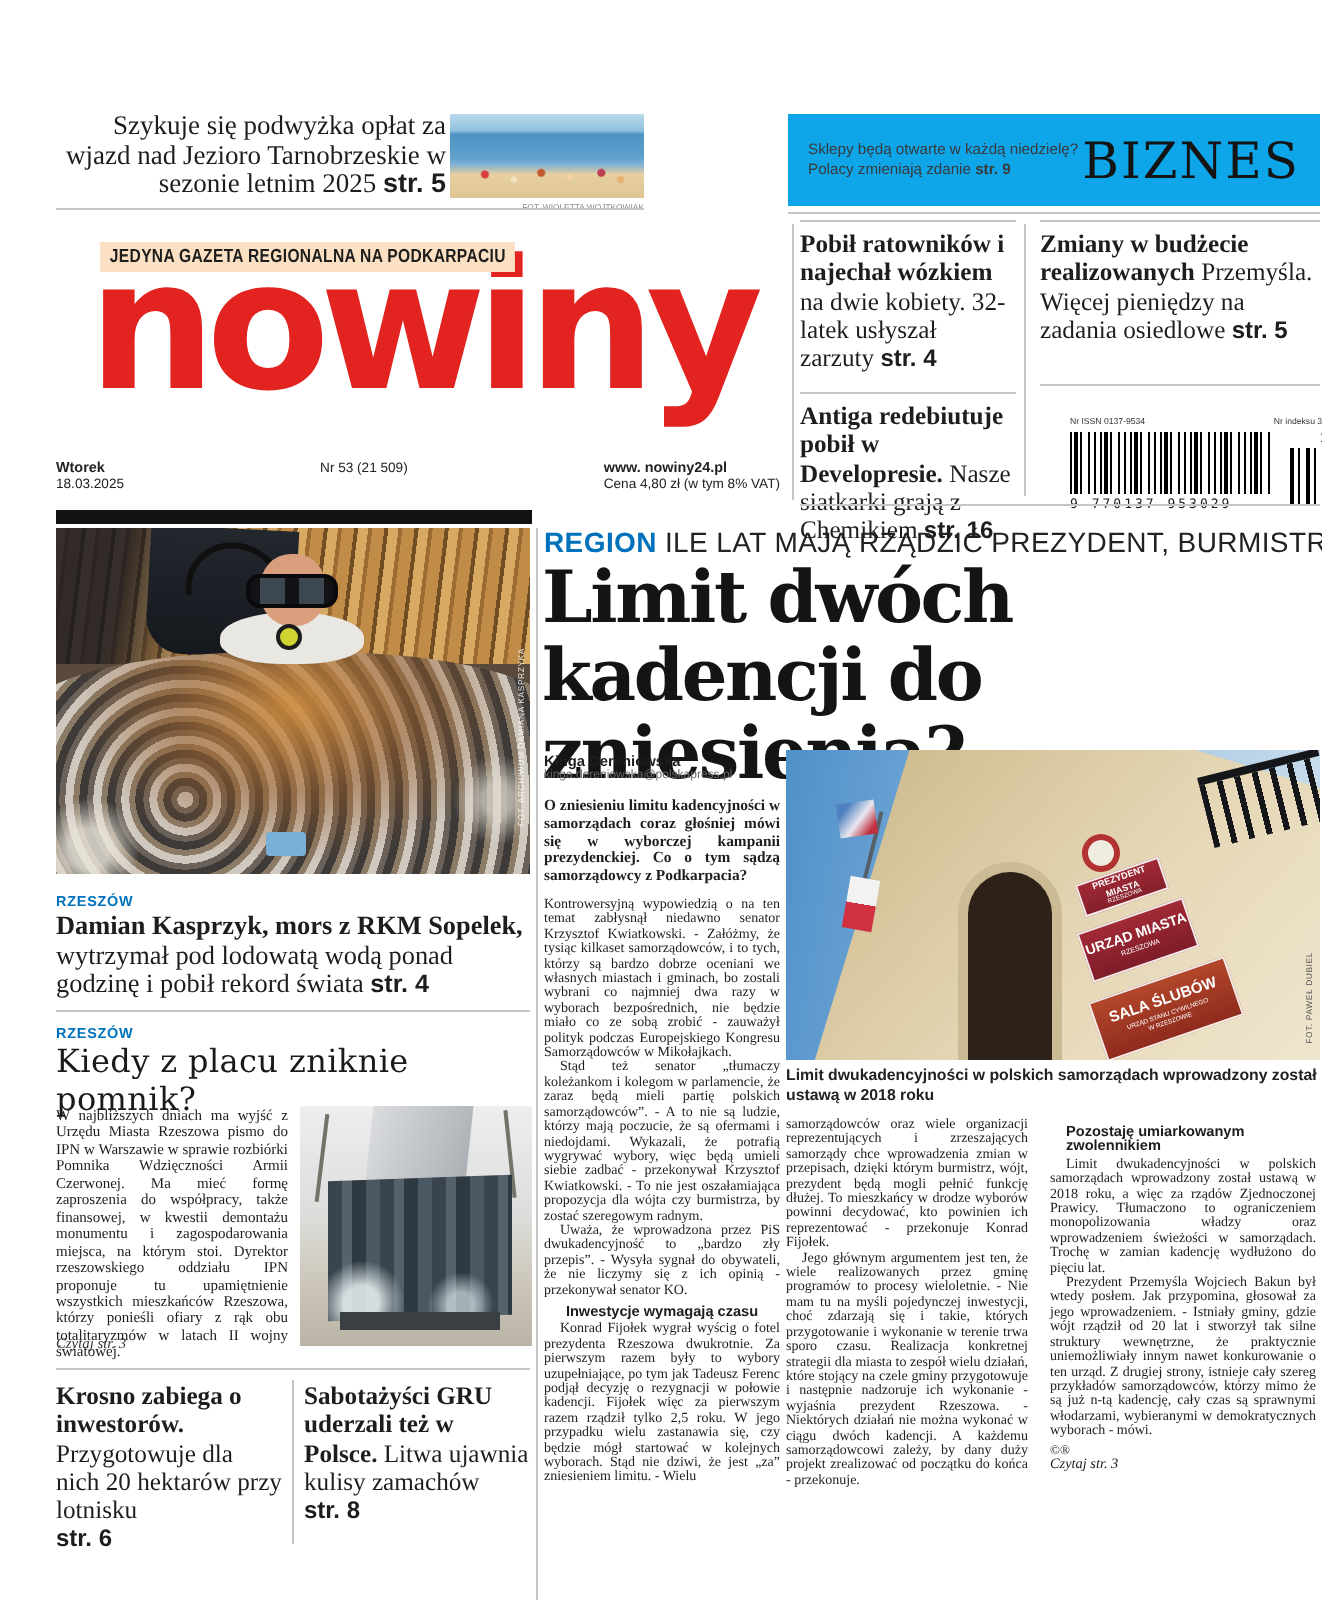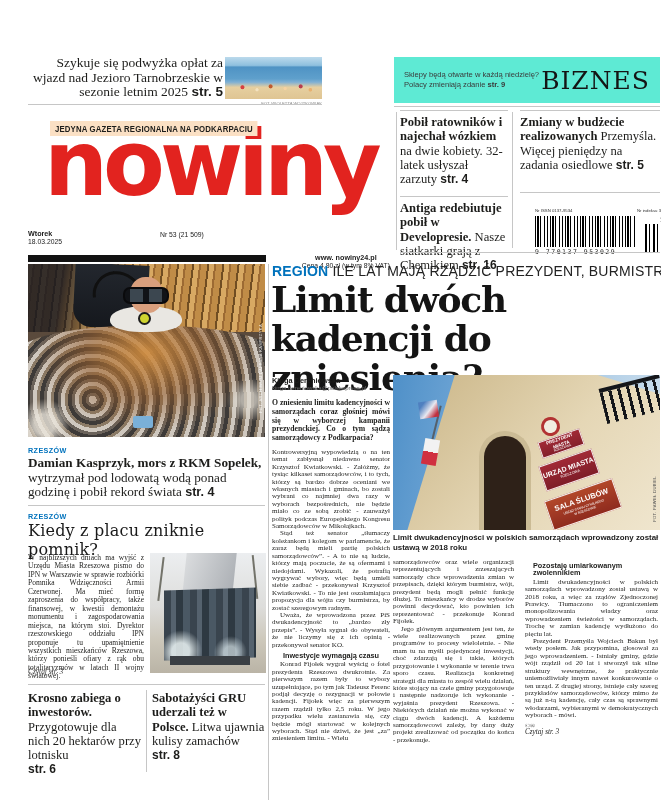--- a/index.html
+++ b/index.html
@@ -23,39 +23,39 @@
       radial-gradient(circle at 18% 72%, #d84040 1.6px, transparent 2.4px),
       radial-gradient(circle at 33% 78%, #f3e2c0 1.2px, transparent 2px),
       radial-gradient(circle at 47% 70%, #c05a2e 1.6px, transparent 2.4px),
       radial-gradient(circle at 62% 75%, #f6d2a2 1.2px, transparent 2px),
       radial-gradient(circle at 78% 70%, #b83d4e 1.6px, transparent 2.4px),
       radial-gradient(circle at 88% 78%, #e8b070 1.4px, transparent 2.2px),
       linear-gradient(180deg,#bcdaec 0%,#8fc0de 20%,#4f93c4 24%,#5fa0cc 52%,#7fb0d4 60%,#e6cfa0 72%,#dfc593 100%);
   }
   .beach-credit { left:225px; top:101px; width:97px; text-align:right;
     font-family:"Liberation Sans", sans-serif; font-size:4.2px; color:#8a8a8a; }
-  .biznes-box { left:394px; top:57px; width:266px; height:46px; background:#5eead4;
+  .biznes-box { left:394px; top:57px; width:266px; height:46px; background:#0ea5e9;
     display:flex; align-items:center; justify-content:space-between; padding:4px 10px; }
   .biznes-text { width:138px; font-family:"Liberation Sans", sans-serif;
     font-size:7.6px; line-height:9.6px; color:#3a3a3a; }
   .biznes-logo { font-family:"DejaVu Serif", serif; font-size:25px; letter-spacing:1px; color:#141414; }
 
   
   .tagline { left:50px; top:121px; background:#fbe0c4; padding:2px 6px;
     font-family:"Liberation Sans", sans-serif; font-weight:800; font-size:9.5px;
     letter-spacing:.2px; white-space:nowrap; transform:scaleX(.82); transform-origin:left top; }
   .logo { left:44px; top:116px; width:330px; font-family:"DejaVu Sans", sans-serif;
     font-weight:800; font-size:90px; line-height:96px; letter-spacing:-5px; color:#e2231f; }
   .logo-sub { left:72px; top:198px; font-family:"DejaVu Sans", sans-serif;
     font-size:18px; letter-spacing:9px; color:#9a9a9a; }
   .info-row { left:28px; top:230px; width:362px; display:flex; justify-content:space-between;
     font-family:"Liberation Sans", sans-serif; font-size:6.8px; line-height:8.2px; color:#222; }
   .info-day b, .info-site b { font-size:7.2px; }
   .info-issue { padding-top:1px; }
-  .info-site { text-align:center;margin-top:24px; }
+  .info-site { text-align:left; }
   .black-bar { left:28px; top:255px; width:238px; height:7px; background:#121212; }
 
   
   .brief { font-size:12.6px; line-height:14.3px; }
   .brief b { font-weight:bold; }
   .brief .pg { font-size:12px; }
   .brief1 { left:400px; top:115px; width:108px; }
   .brief2 { left:400px; top:201px; width:108px; }
   .brief3 { left:520px; top:115px; width:140px; }
   .bc-block { left:520px; top:208px; width:138px;margin-left:15px; }

